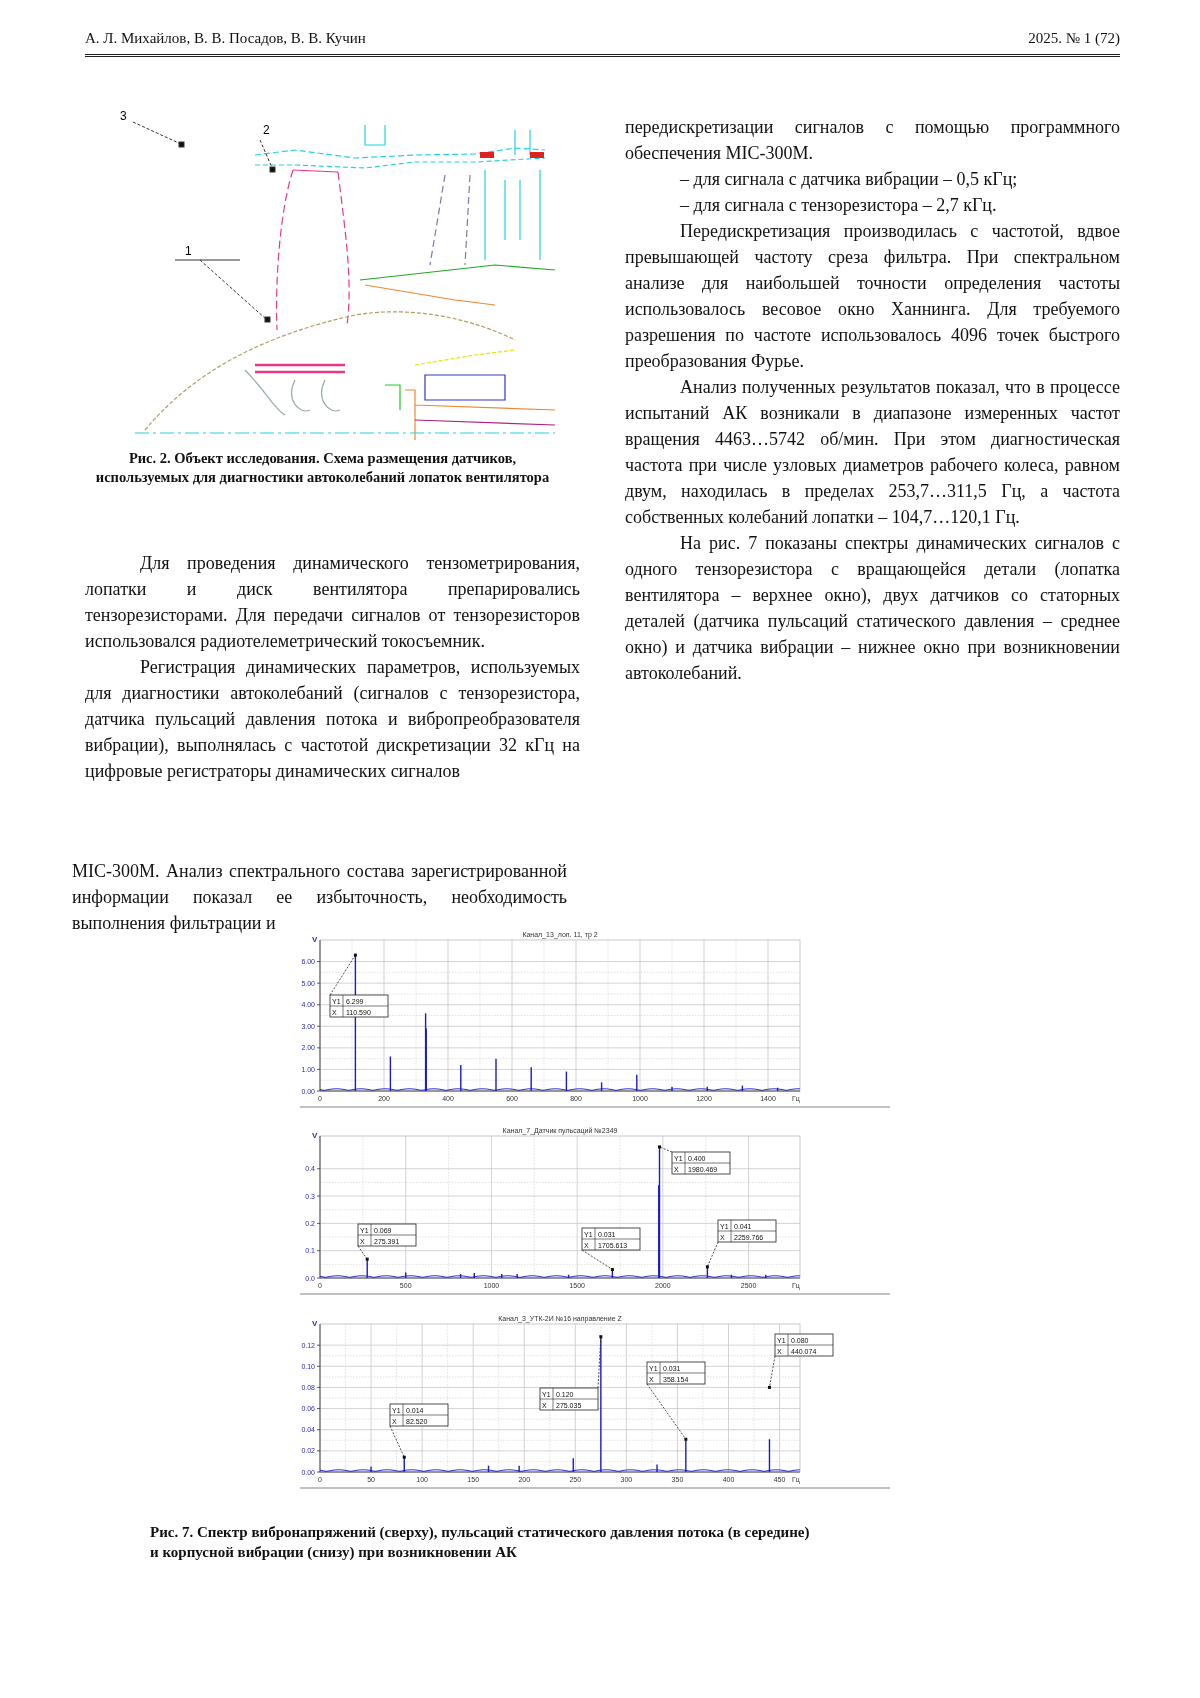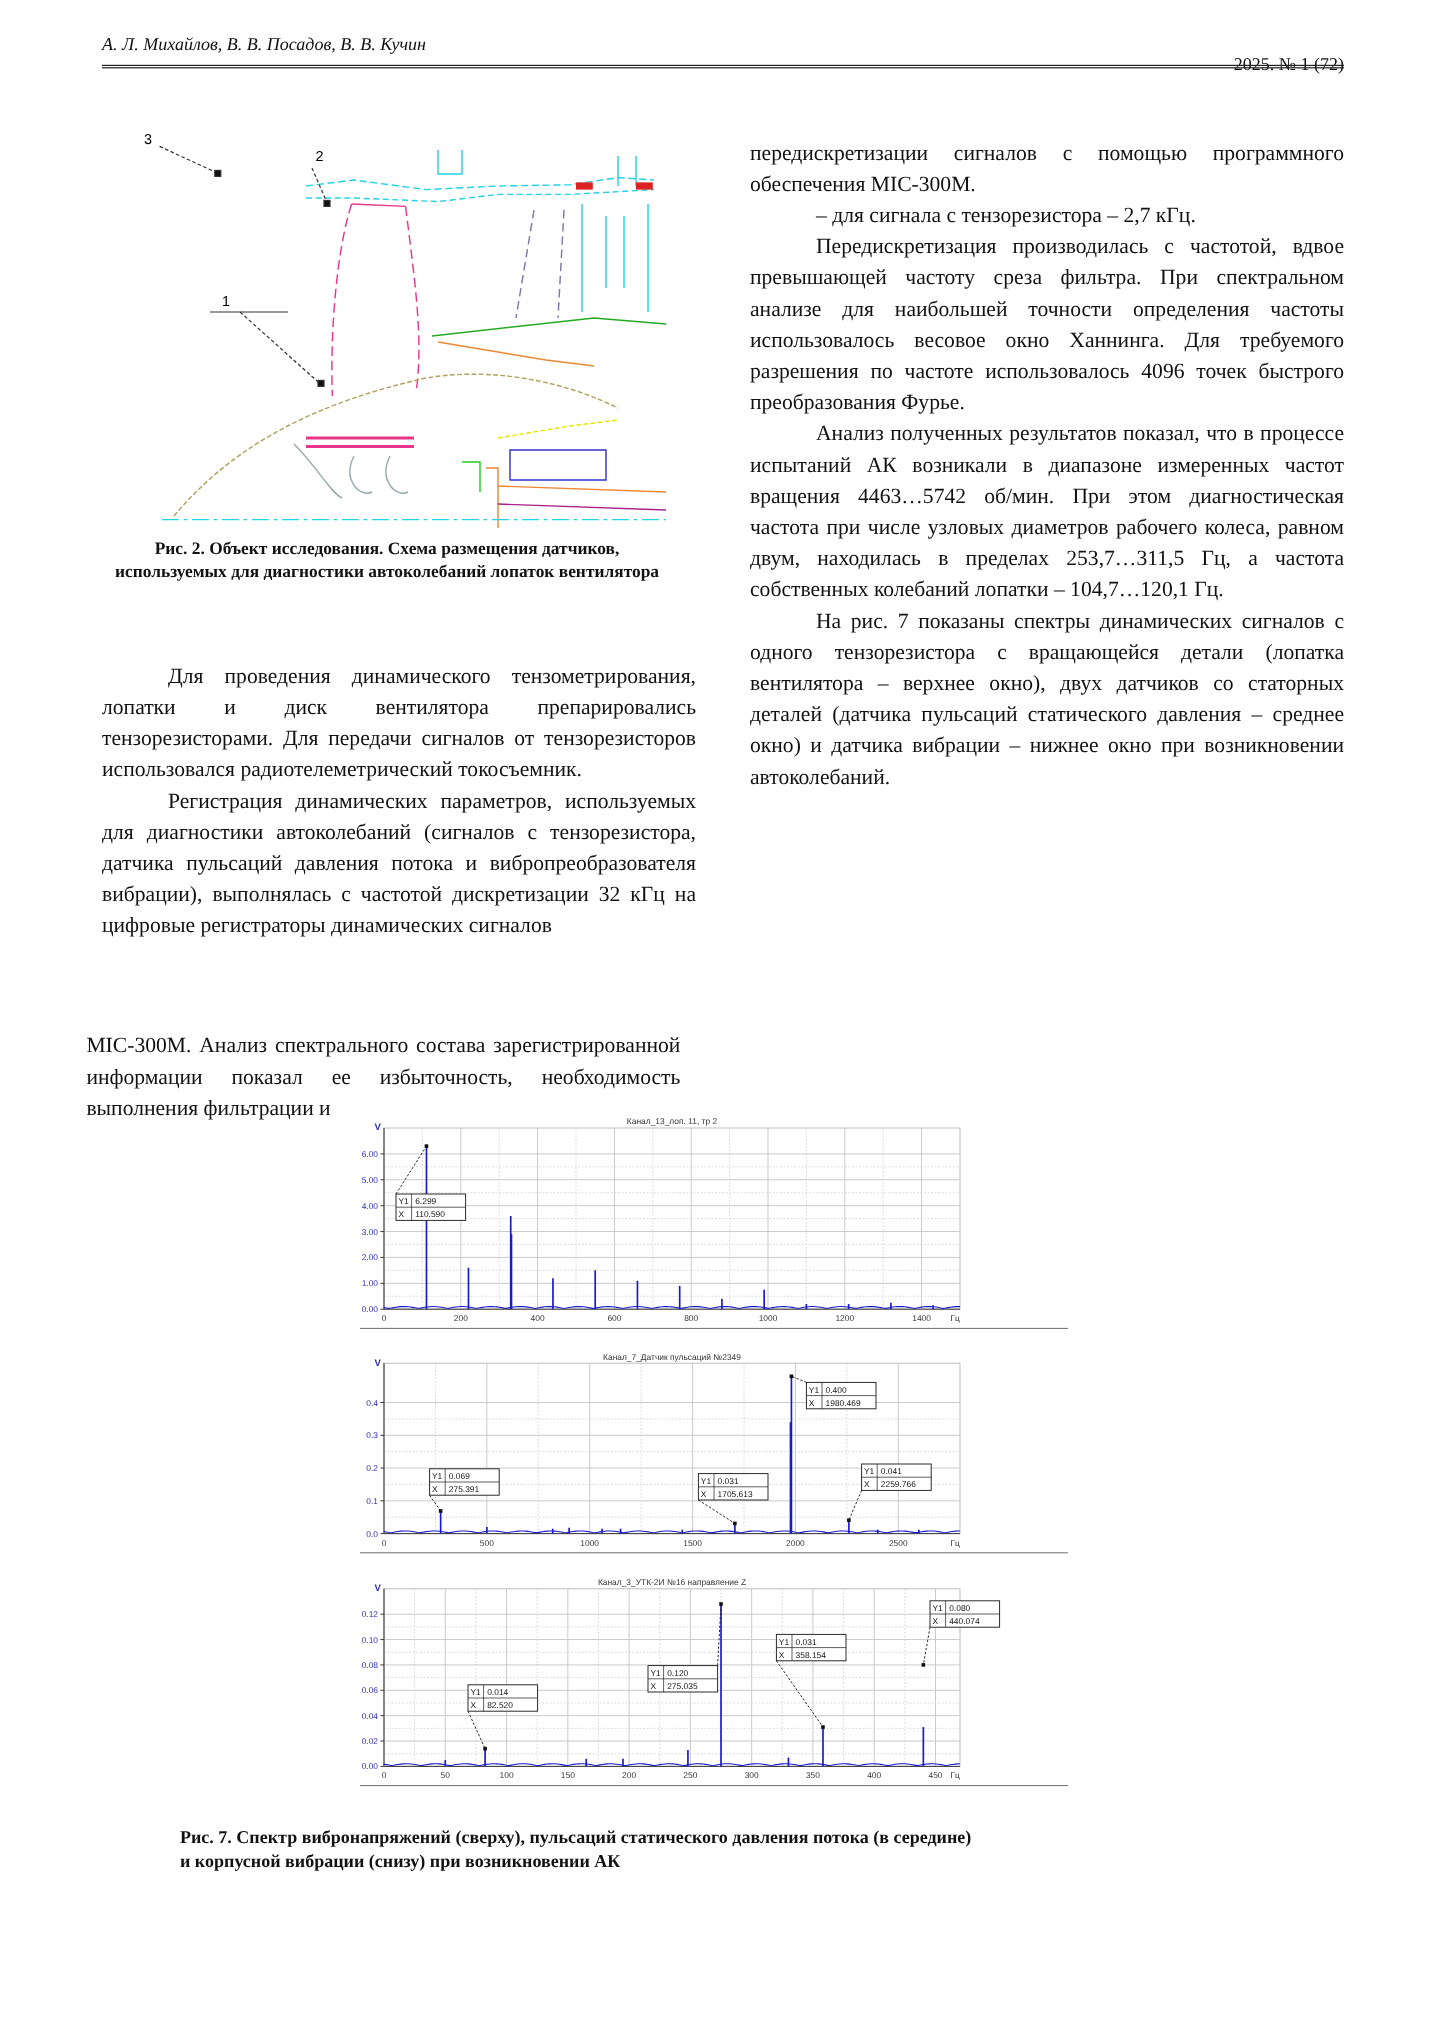--- a/index.html
+++ b/index.html
@@ -1,19 +1,19 @@
 <!DOCTYPE html>
 <html><head>
 <meta charset="utf-8">
 <style>
   html, body { margin:0; padding:0; background:#fff; }
   body { width:1200px; height:1698px; position:relative; overflow:hidden; font-family:"Liberation Serif", "DejaVu Serif", serif; color:#111; }
   .header { position:absolute; left:85px; top:28px; width:1035px; height:28px; font-size:15px; }
-  .header .left { position:absolute; left:0; top:2px;font-style:italic; }
-  .header .right { position:absolute; right:0; top:2px;margin-top:16px; }
+  .header .left { position:absolute; left:0; top:2px; }
+  .header .right { position:absolute; right:0; top:2px; }
   .header-rule { position:absolute; left:85px; top:54px; width:1035px; height:0; border-top:3px double #222; }
   .fig6 { position:absolute; left:115px; top:110px; width:440px; height:330px; }
   .fig6-caption { position:absolute; left:85px; top:449px; width:475px; text-align:center; font-weight:bold; font-size:14.5px; line-height:19px; }
   .col { position:absolute; font-size:18px; line-height:26px; text-align:justify;font-family:Liberation Serif, serif; }
   .col p { margin:0; }
   .col .ind { text-indent:55px; }
   .col-left1 { left:85px; top:550px; width:495px; }
   .col-left2 { left:72px; top:858px; width:495px; }
   .col-right { left:625px; top:114px; width:495px; }
   .charts { position:absolute; left:300px; top:928px; width:590px; height:580px; }
@@ -82,20 +82,21 @@
 <div class="col col-left1">
   <p class="ind">Для проведения динамического тензометрирования, лопатки и диск вентилятора препарировались тензорезисторами. Для передачи сигналов от тензорезисторов использовался радиотелеметрический токосъемник.</p>
   <p class="ind">Регистрация динамических параметров, используемых для диагностики автоколебаний (сигналов с тензорезистора, датчика пульсаций давления потока и вибропреобразователя вибрации), выполнялась с частотой дискретизации 32 кГц на цифровые регистраторы динамических сигналов</p>
 </div>
 <div class="col col-left2">
   <p>MIC-300M. Анализ спектрального состава зарегистрированной информации показал ее избыточность, необходимость выполнения фильтрации и</p>
 </div>
 
 <div class="col col-right">
   <p>передискретизации сигналов с помощью программного обеспечения MIC-300M.</p>
+  <p class="ind">– для сигнала с датчика вибрации – 0,5 кГц;</p>
   <p class="ind">– для сигнала с тензорезистора – 2,7 кГц.</p>
   <p class="ind">Передискретизация производилась с частотой, вдвое превышающей частоту среза фильтра. При спектральном анализе для наибольшей точности определения частоты использовалось весовое окно Ханнинга. Для требуемого разрешения по частоте использовалось 4096 точек быстрого преобразования Фурье.</p>
   <p class="ind">Анализ полученных результатов показал, что в процессе испытаний АК возникали в диапазоне измеренных частот вращения 4463…5742 об/мин. При этом диагностическая частота при числе узловых диаметров рабочего колеса, равном двум, находилась в пределах 253,7…311,5 Гц, а частота собственных колебаний лопатки – 104,7…120,1 Гц.</p>
   <p class="ind">На рис. 7 показаны спектры динамических сигналов с одного тензорезистора с вращающейся детали (лопатка вентилятора – верхнее окно), двух датчиков со статорных деталей (датчика пульсаций статического давления – среднее окно) и датчика вибрации – нижнее окно при возникновении автоколебаний.</p>
 </div>
 
 <svg class="charts chart-svg" id="charts" viewBox="0 0 590 580">
     <g transform="translate(0,0)">
       <text x="260" y="9" font-size="7" text-anchor="middle" fill="#333">Канал_13_лоп. 11, тр 2</text>
       <rect x="20" y="12" width="480" height="151" fill="#fff" stroke="#bbb" stroke-width="0.8"></rect>

